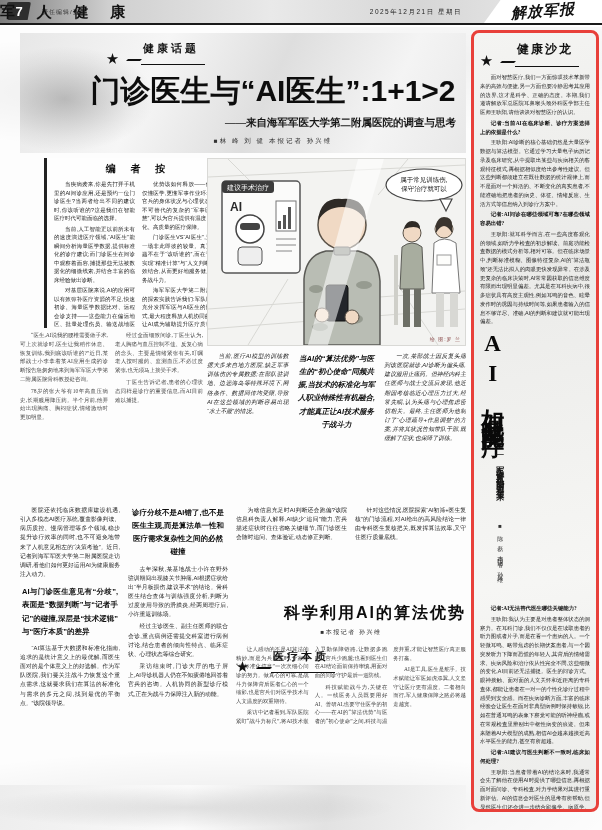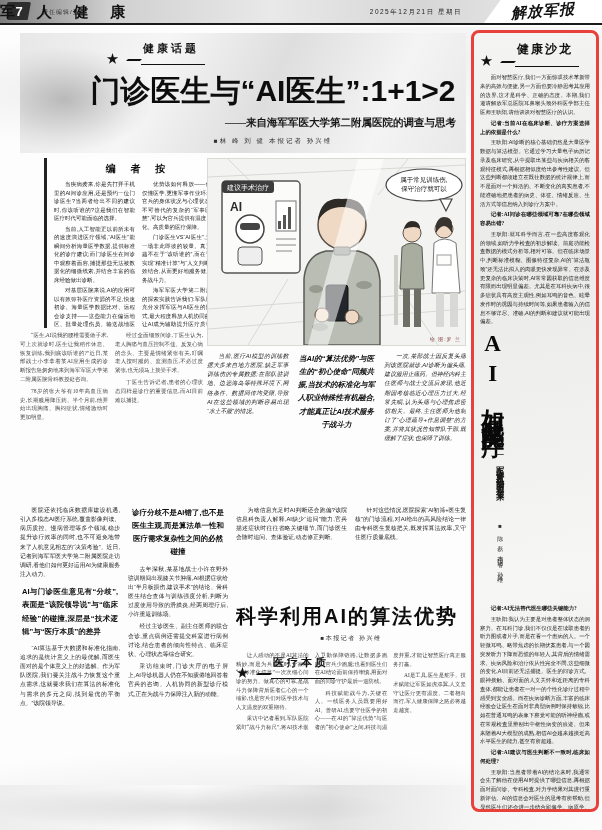--- a/index.html
+++ b/index.html
@@ -86,21 +86,21 @@
   .bodytext { font-size:5.8px; line-height:1.58; text-align:justify; color:#222; overflow:hidden; }
   .bodytext p { text-indent:2em; margin-bottom:3px; }
   .region-b { position:absolute; left:207px; top:325px; width:259px; height:150px; column-count:3; column-gap:7px;font-style:italic; }
   .region-d { position:absolute; left:236px; top:479px; width:230px; height:94px; column-count:2; column-gap:8px; }
   .region-c { position:absolute; left:20px; top:479px; width:208px; height:300px; column-count:2; column-gap:8px; }
   .pullquote { font-weight:bold; font-size:7.5px; line-height:1.75; text-align:justify; color:#0f0f0f; margin:6px 2px 6px 2px; text-indent:0 !important; break-inside:avoid; }
   .pullquote.center { text-align:center; }
 
   
   .notes { position:absolute; left:236px; top:576px; width:230px; height:212px; overflow:hidden; }
-  .notes-heading { text-align:left; font-size:20px; font-weight:bold; letter-spacing:2px; color:#0d0d0d; }
+  .notes-heading { text-align:right; font-size:16px; font-weight:bold; letter-spacing:2px; color:#0d0d0d; }
   .notes-byline { text-align:center; font-size:6px; color:#333; margin-top:4px; letter-spacing:1.5px; }
   .notes-flow { display:flex; margin-top:8px; gap:6px; }
   .notes-kicker { flex:0 0 62px; padding-top:4px; }
   .notes-cols { flex:1; column-count:3; column-gap:6px; font-size:5.4px; line-height:1.6; text-align:justify; color:#3f3f3f; font-family:"Liberation Serif",serif; }
   .notes-cols p { text-indent:2em; margin-bottom:3px; }
 
   
   .footer-swirl { position:absolute; left:0px; top:758px; width:466px; height:45px;
     background:radial-gradient(ellipse 300px 30px at 40% 50%, rgba(0,0,0,.10), transparent 70%),
                linear-gradient(100deg,#ededed,#fafafa 40%,#e2e2e2 70%,#f5f5f5); }
@@ -259,21 +259,21 @@
     <p>一次,某部战士因反复头痛到该医院就诊,AI诊断为偏头痛,建议服用止痛药。但神经内科主任医师与战士交流后发现,他近期因考核临近心理压力过大,经常失眠,认为头痛与心理焦虑密切相关。最终,主任医师为他制订了“心理疏导+作息调整”的方案,并将其状况告知带队干部,既缓解了症状,也保障了训练。</p>
   </div>
 
   <div class="bodytext region-d">
     <p>为啥信息充足时AI判断还会跑偏?该院信息科负责人解释,AI缺少“追问”能力,官兵描述症状时往往省略关键细节,而门诊医生会随时追问、查体验证,动态修正判断。</p>
     <p>针对这些情况,医院探索“AI初筛+医生复核”的门诊流程,对AI给出的高风险结论一律由专科医生复核把关,既发挥算法效率,又守住医疗质量底线。</p>
   </div>
 
   <div class="bodytext region-c">
     <p>医院还依托临床数据库建设机遇,引入多模态AI医疗系统,覆盖影像判读、病历质控、慢病管理等多个领域,稳步提升诊疗效率的同时,也不可避免地带来了人机意见相左的“决策考验”。近日,记者到海军军医大学第二附属医院走访调研,看他们如何更好运用AI为健康服务注入动力。</p>
-    <div class="pullquote">AI与门诊医生意见有“分歧”,表面是“该院领导说”与“临床经验”的碰撞,深层是“技术逻辑”与“医疗本质”的差异</div>
+    <div class="pullquote">AI与门诊医生意见有“分歧”,表面是“数据判断”与“记者手记”的碰撞,深层是“技术逻辑”与“医疗本质”的差异</div>
     <p>“AI算法基于大数据和标准化指南,追求的是统计意义上的最优解,而医生面对的是个体意义上的好选解。作为军队医院,我们要关注战斗力恢复这个重点需求,这就要求我们在算法的标准化与需求的多元之间,找到最优的平衡点。”该院领导说。</p>
     <div class="pullquote center">诊疗分歧不是AI错了,也不是医生主观,而是算法单一性和医疗需求复杂性之间的必然碰撞</div>
     <p>去年深秋,某基地战士小许在野外驻训期间出现膝关节肿痛,AI根据症状给出“半月板损伤,建议手术”的结论。骨科医生结合查体与训练强度分析,判断为过度使用导致的滑膜炎,经两周理疗后,小许重返训练场。</p>
     <p>经过主诊医生、副主任医师的联合会诊,重点病例还需提交科室进行病例讨论,结合患者的倾向性特点、临床症状、心理状态等综合研究。</p>
     <p>采访结束时,门诊大厅的电子屏上,AI导诊机器人仍在不知疲倦地回答着官兵的咨询。人机协同的新型诊疗模式,正在为战斗力保障注入新的动能。</p>
   </div>
 
   <div class="notes">
     <div class="notes-heading">科学利用AI的算法优势</div>
     <div class="notes-byline">■本报记者 孙兴维</div>

